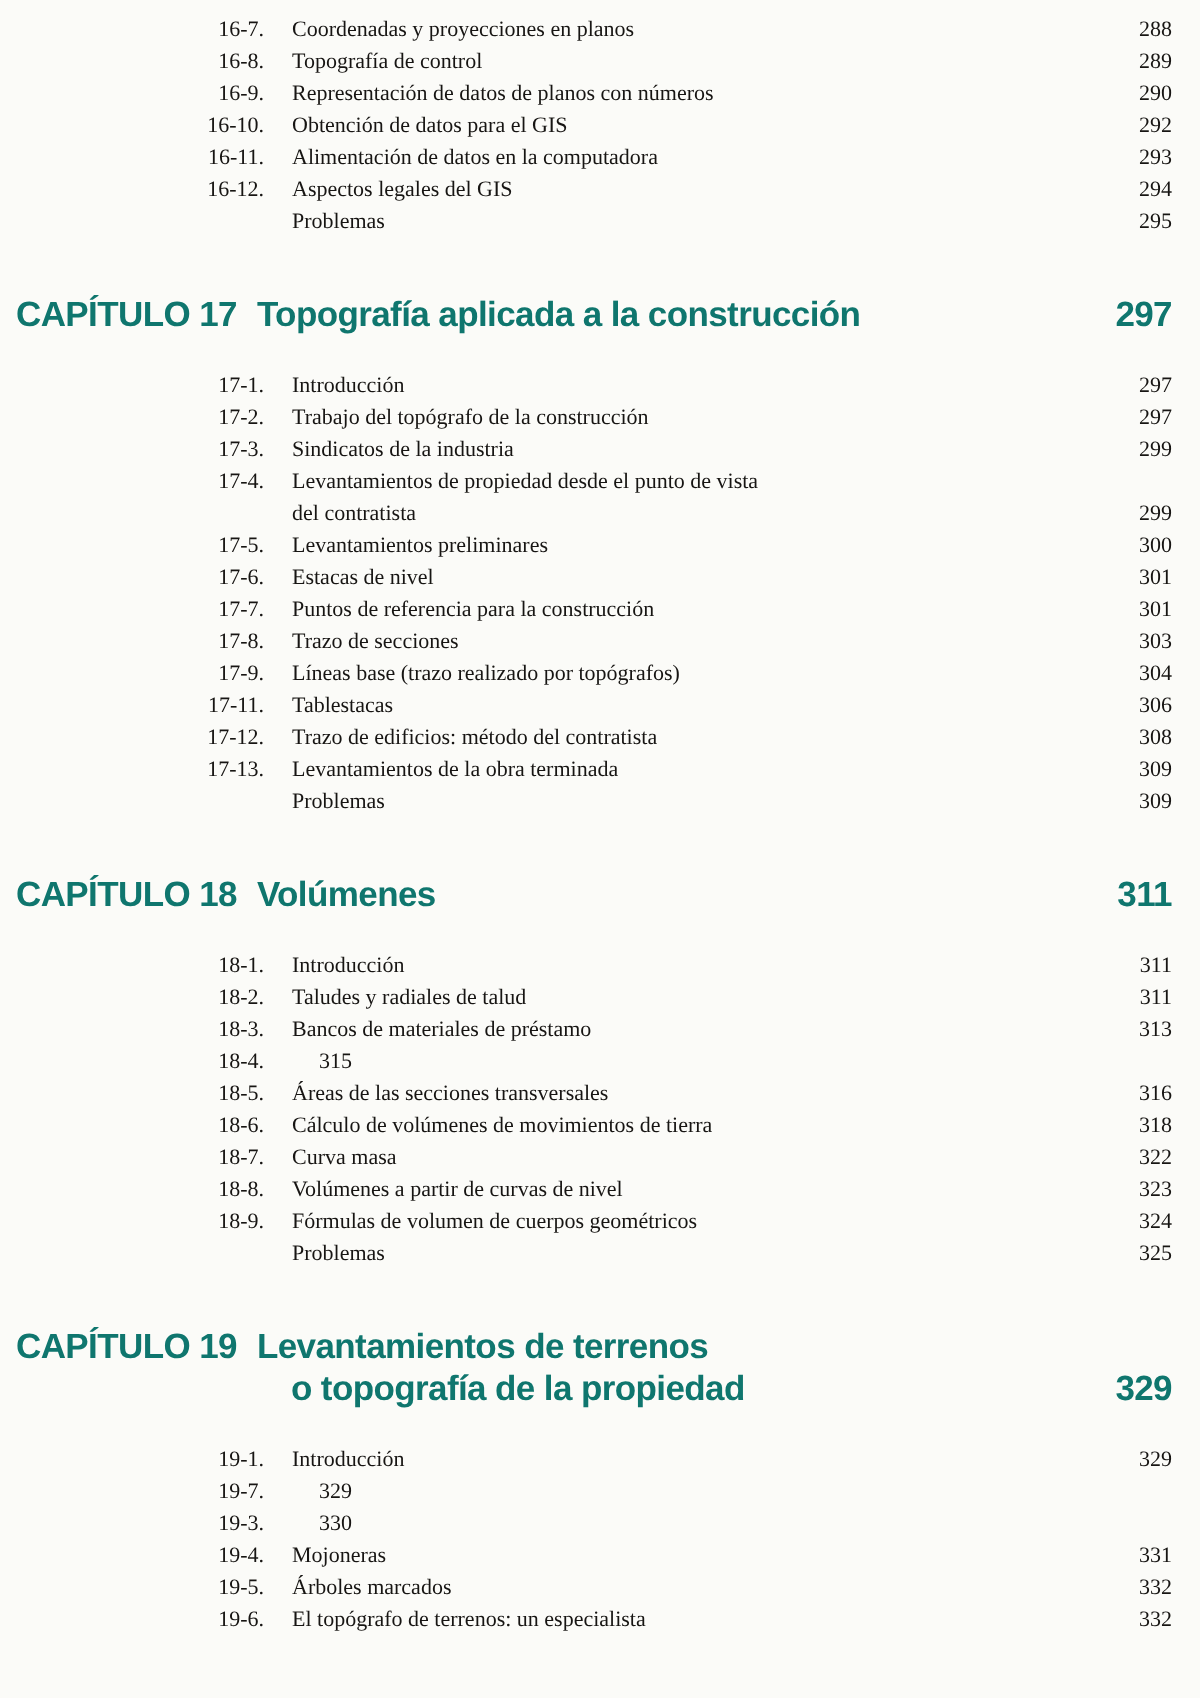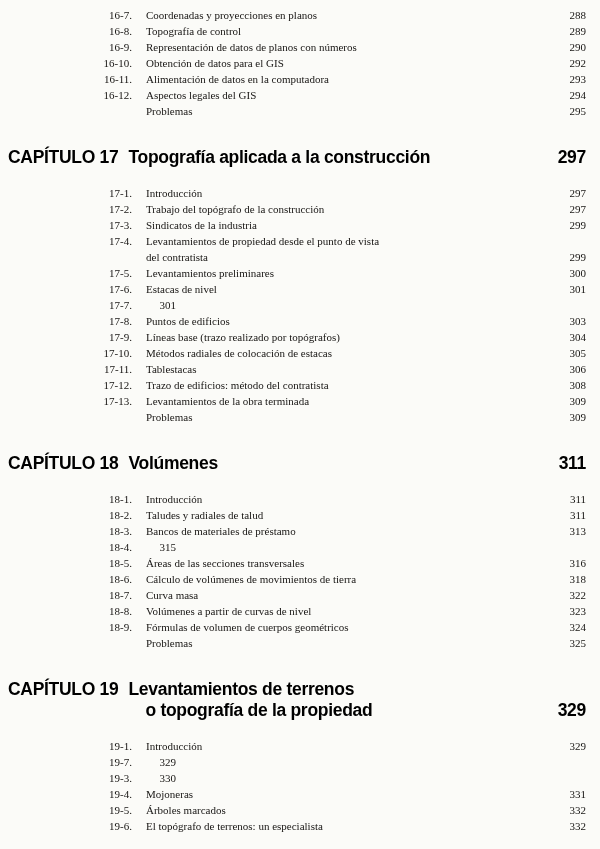--- a/index.html
+++ b/index.html
@@ -20,21 +20,21 @@
   
   .chapter {
     display: flex;
     align-items: stretch;
     margin: 28px 14px 17px 8px;
     font-family: "Liberation Sans", sans-serif;
     font-weight: bold;
     font-size: 17.5px;
     line-height: 21px;
     letter-spacing: -0.3px;
-    color: #000000;
+    color: #0f766e;
   }
   .ch-label { flex: none; margin-right: 10px; white-space: nowrap; }
   .ch-title { flex: 1; }
   .ch-title .ch-line + .ch-line { padding-left: 17px; }
   .ch-page  { flex: none; align-self: flex-end; }
   
   .entries {
     margin-left: 76px;
     margin-right: 14px;
   }
@@ -165,42 +165,38 @@
           </div>
           <div class="entry">
             <span class="num">17-6.</span>
             <div class="title">
               <div class="t-line">Estacas de nivel</div>
             </div>
             <span class="page">301</span>
           </div>
           <div class="entry">
             <span class="num">17-7.</span>
+            <div class="title">
+              <div class="t-line">Puntos de referencia para la construcción</div>
+            </div>
             <span class="page">301</span>
           </div>
           <div class="entry">
             <span class="num">17-8.</span>
             <div class="title">
-              <div class="t-line">Puntos de edificios</div>
+              <div class="t-line">Trazo de secciones</div>
             </div>
             <span class="page">303</span>
           </div>
           <div class="entry">
             <span class="num">17-9.</span>
             <div class="title">
               <div class="t-line">Líneas base (trazo realizado por topógrafos)</div>
             </div>
             <span class="page">304</span>
-          </div>
-          <div class="entry">
-            <span class="num">17-10.</span>
-            <div class="title">
-              <div class="t-line">Métodos radiales de colocación de estacas</div>
-            </div>
-            <span class="page">305</span>
           </div>
           <div class="entry">
             <span class="num">17-11.</span>
             <div class="title">
               <div class="t-line">Tablestacas</div>
             </div>
             <span class="page">306</span>
           </div>
           <div class="entry">
             <span class="num">17-12.</span>

